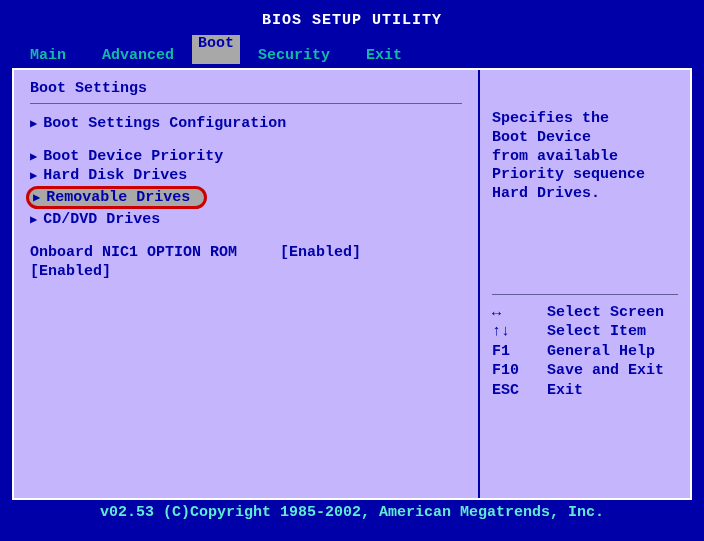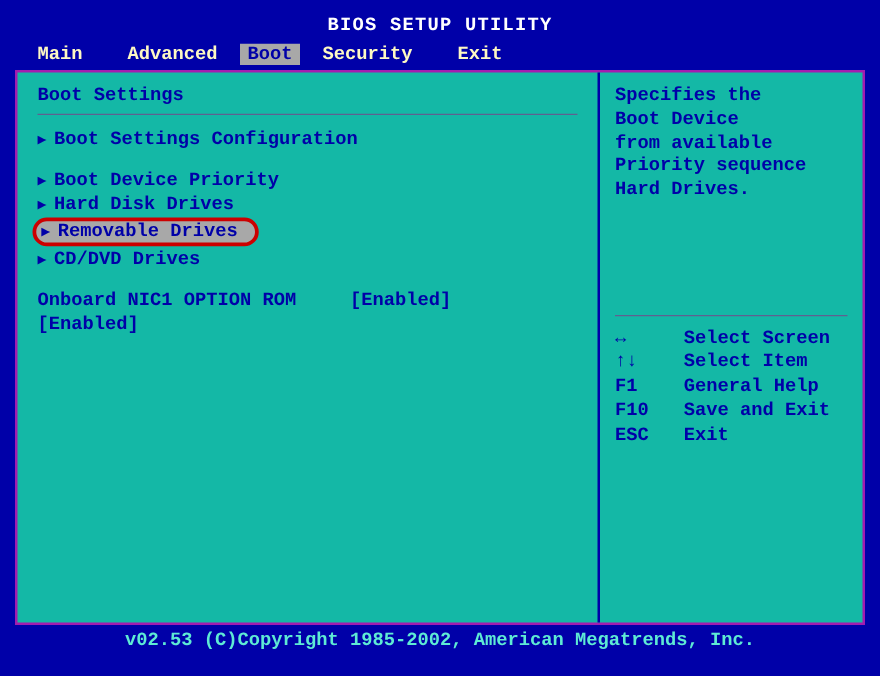--- a/index.html
+++ b/index.html
@@ -24,35 +24,36 @@
       color: #fff;
       text-align: center;
       padding: 4px 0;
       letter-spacing: 1px;
     }
     .menu-bar {
       display: flex;
       padding: 2px 0 4px 0;
     }
     .menu-item {
-      color: #fef9c3;
+      color: #14b8a6;
       padding: 0 18px;
+      margin-top: 12px;
     }
     .menu-item.active {
       background: #a8a8a8;
       color: #0000a8;
       padding: 0 6px;
       margin: 0 0;
     }
     .panels {
       flex: 1;
       display: flex;
       gap: 0;
-      border: 2px solid #a21caf;
-      background: #14b8a6;
+      border: 2px solid #ffffff;
+      background: #c4b5fd;
     }
     .left-panel {
       flex: 1;
       padding: 10px 16px;
       color: #0000a8;
       border-right: 2px solid #0000a8;
       position: relative;
     }
     .right-panel {
       width: 210px;
@@ -86,21 +87,21 @@
       padding: 0px 14px 0px 4px;
       margin-left: -4px;
       background: #a8a8a8;
     }
     .option-row {
       display: flex;
       padding: 1px 0;
     }
     .option-label { width: 250px; }
     .option-value {}
-    .help-text { flex: 0 0 auto; line-height: 1.25; }
+    .help-text { flex: 0 0 auto; line-height: 1.25; margin-top: 30px; }
     .help-divider { border-top: 1px solid #606090; margin: 90px 0 8px 0; }
     .key-hints { line-height: 1.3; }
     .key-row { display: flex; }
     .key-name { width: 55px; }
     .footer {
       color: #5eead4;
       text-align: center;
       padding: 4px 0 0 0;
     }
     .spacer { height: 14px; }

